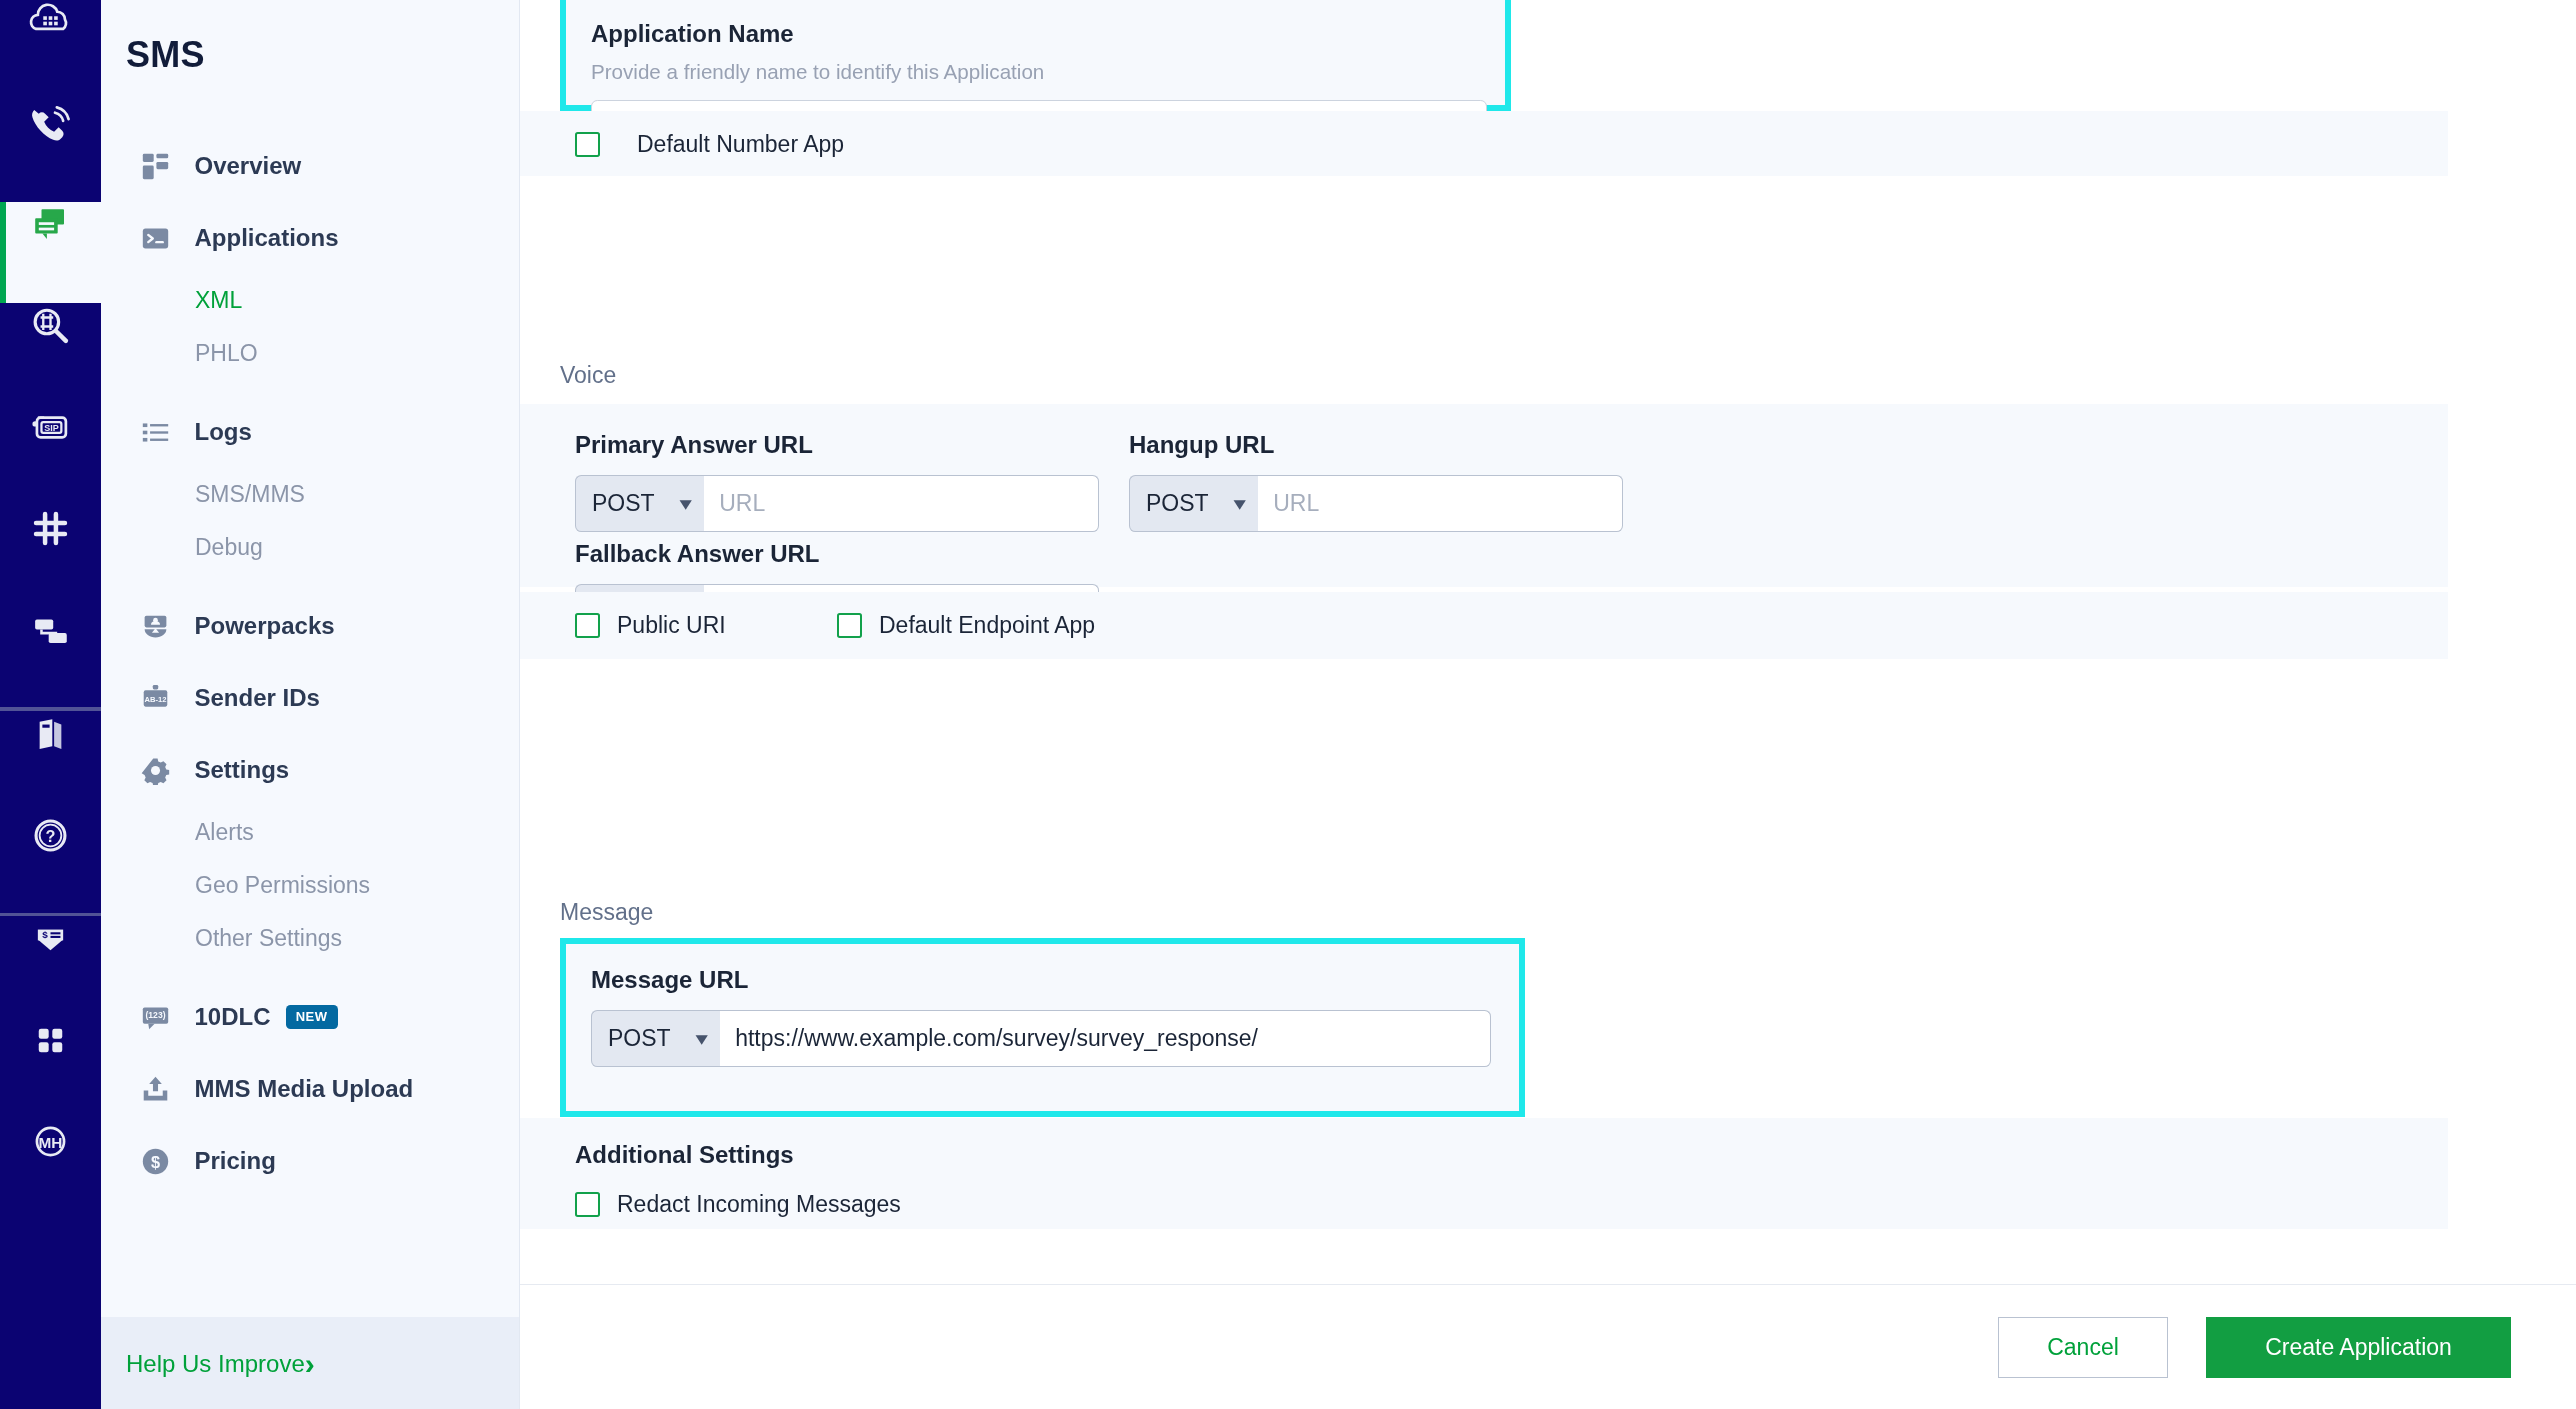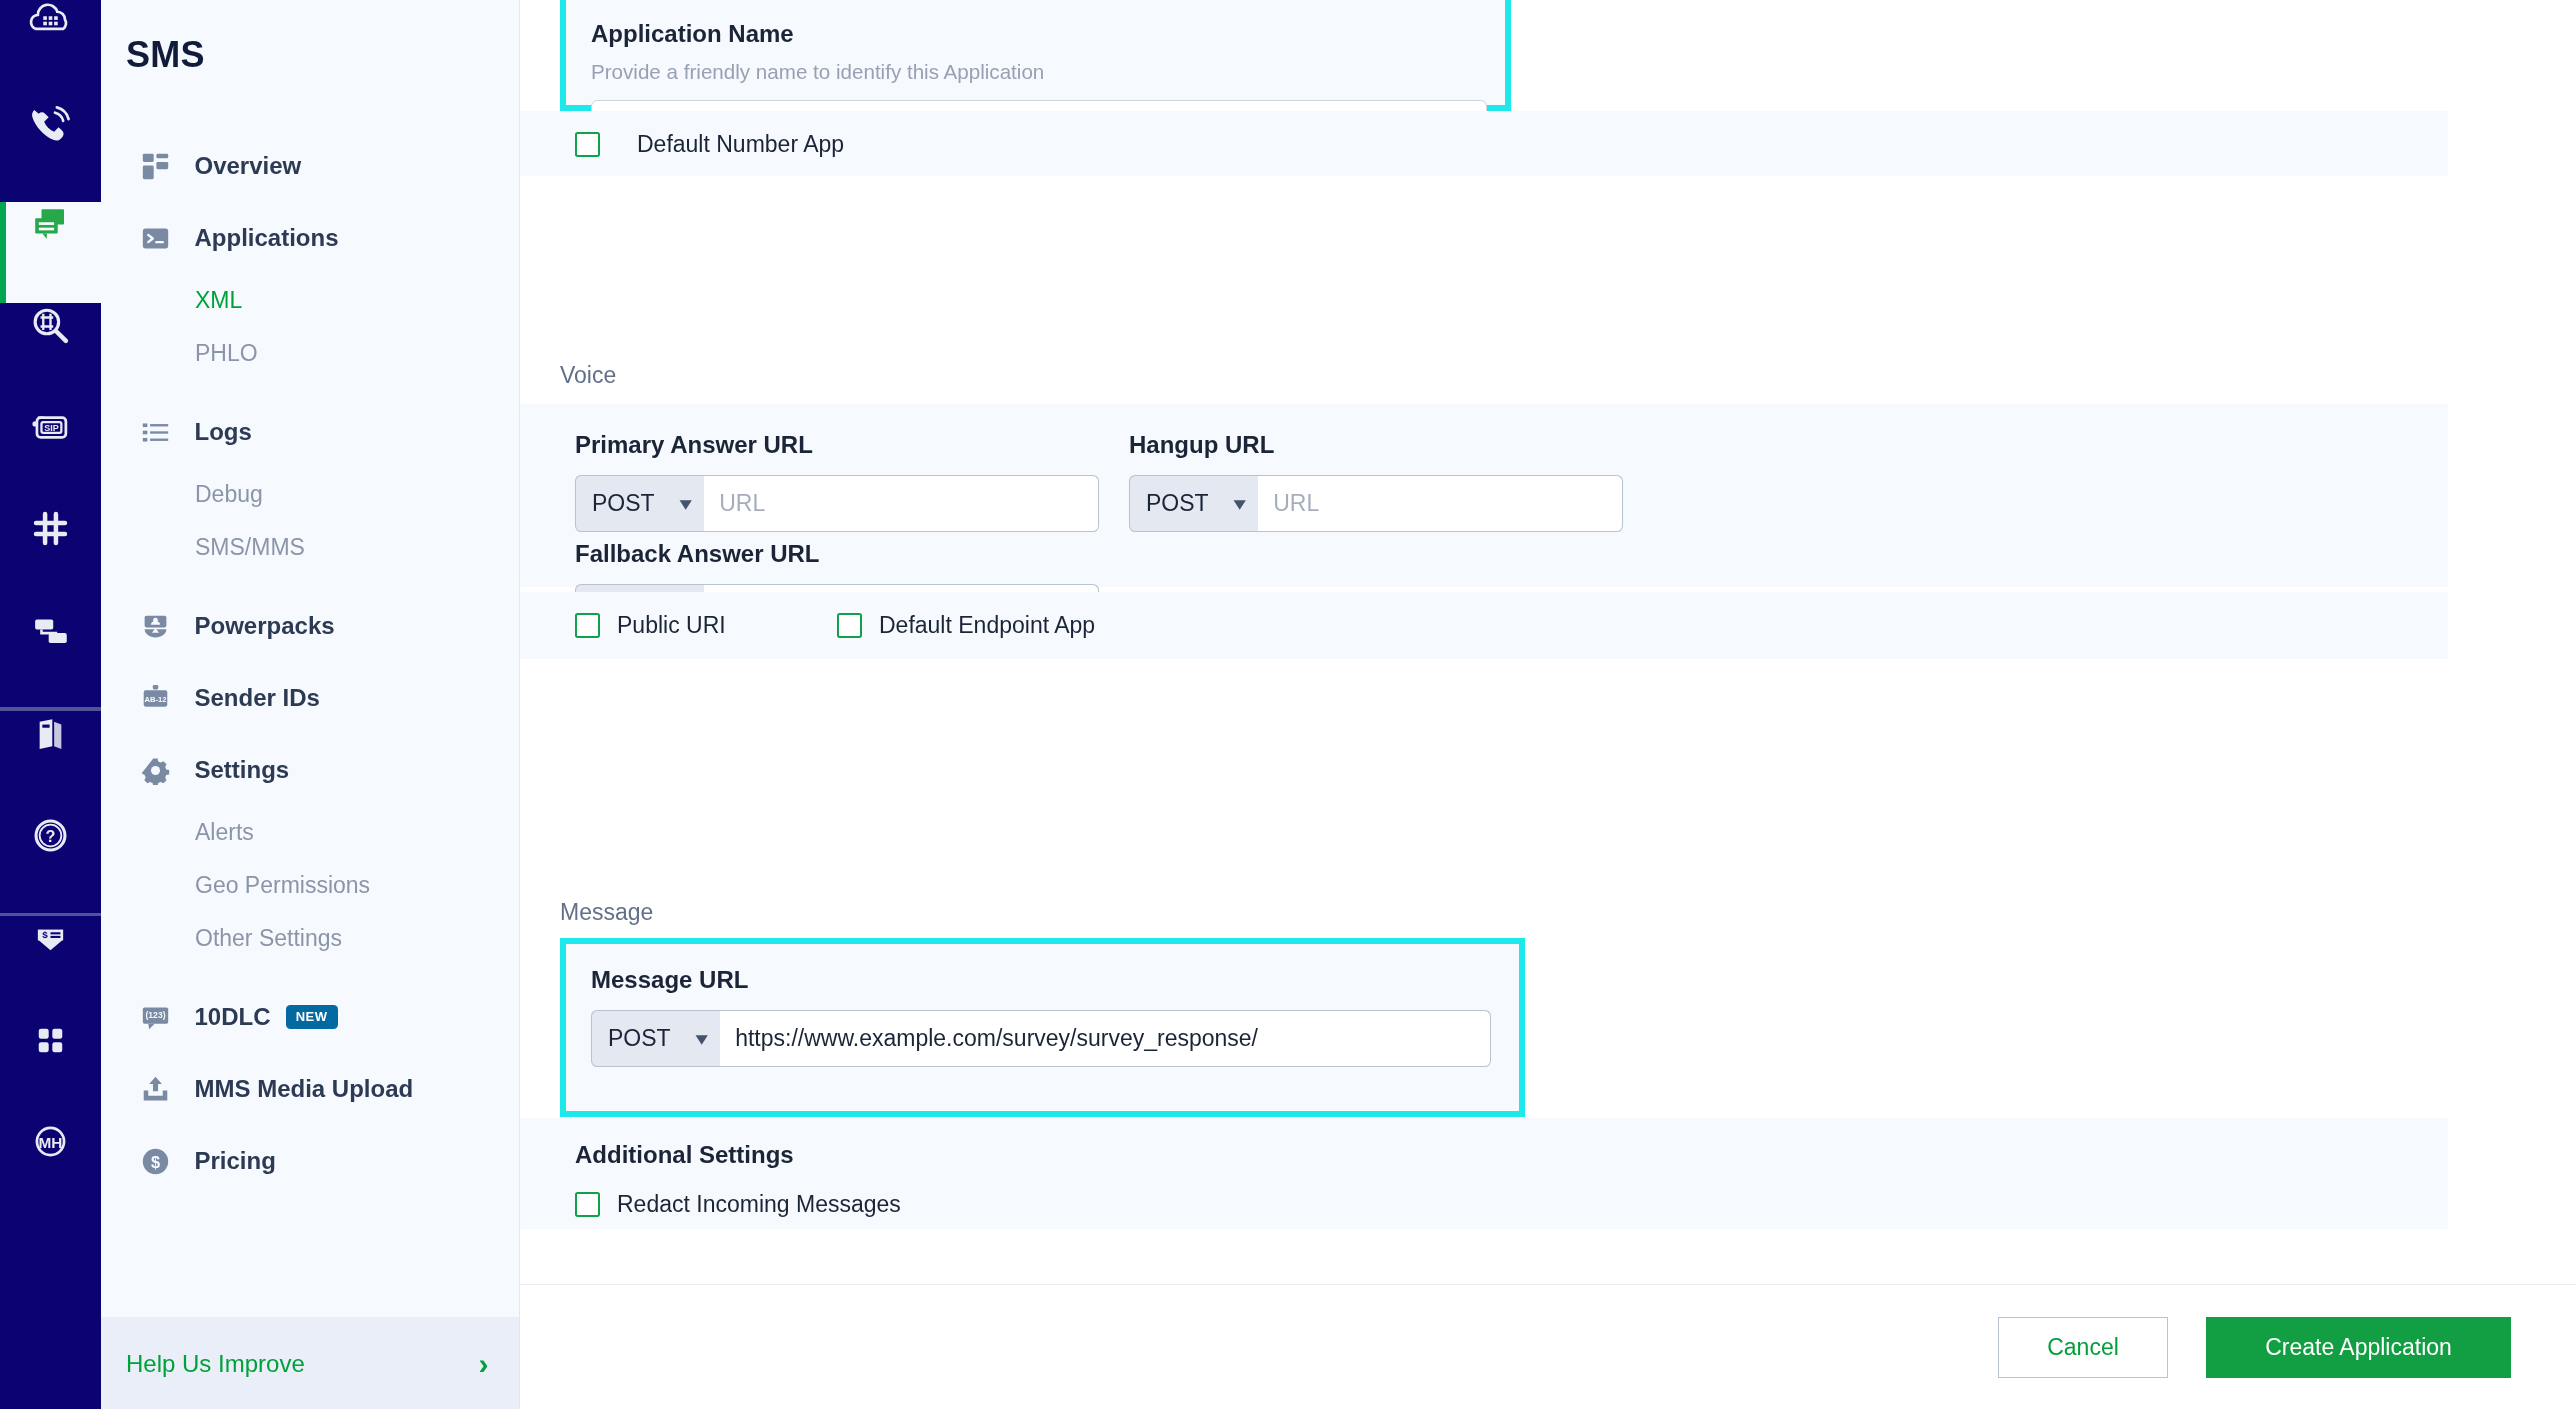--- a/index.html
+++ b/index.html
@@ -66,21 +66,21 @@
   .badge-new {
     background: #0369a1; color: #fff;
     font-size: 13px; font-weight: bold;
     padding: 3.6px 10px; border-radius: 4.5px;
     margin-left: 15.2px; letter-spacing: 0.5px;
     line-height: 1.25;
   }
   .help-bar {
     position: absolute; left: 0; right: 0; bottom: 0;
     height: 93px; background: #e9eef8;
-    display: flex; align-items: center; justify-content: space-between;
+    display: flex; align-items: center; justify-content: flex-start;
     padding: 0 30.5px 0 25px;
     color: #00a13a; font-size: 24px; font-weight: normal;
   }
   .chev { font-size: 30px; font-weight: bold; line-height: 1; }
 
   
   .main {
     flex: 1 1 auto; height: 1410px; background: #ffffff;
     position: relative; overflow: hidden;
   }
@@ -333,24 +333,24 @@
             <rect x="2" y="14" width="5" height="4" fill="#7b8aa3"></rect>
               <rect x="10" y="14.7" width="20" height="2.6" fill="#7b8aa3"></rect>
             <rect x="2" y="22" width="5" height="4" fill="#7b8aa3"></rect>
               <rect x="10" y="22.7" width="20" height="2.6" fill="#7b8aa3"></rect>
           </svg>
         </span>
         <span>Logs</span>
       </div>
 
       <div class="nav-sub">
+        <span>SMS/MMS</span>
+      </div>
+      <div class="nav-sub">
         <span>Debug</span>
-      </div>
-      <div class="nav-sub">
-        <span>SMS/MMS</span>
       </div>
 
       <div class="nav-row" style="margin-top:16px">
         <span class="nic">
           <svg width="29" height="29" viewBox="0 0 32 32">
             <rect x="4" y="4" width="24" height="13" rx="2" fill="#7b8aa3"></rect>
             <circle cx="16" cy="9" r="2.6" fill="#f6f9fe"></circle>
             <path d="M11 14c0-2.6 2.2-4 5-4s5 1.4 5 4z" fill="#f6f9fe"></path>
             <path d="M4 19c0 5 5.4 9 12 9s12-4 12-9z" fill="#7b8aa3"></path>
             <path d="M16 18l4 5h-8z" fill="#f6f9fe"></path>

